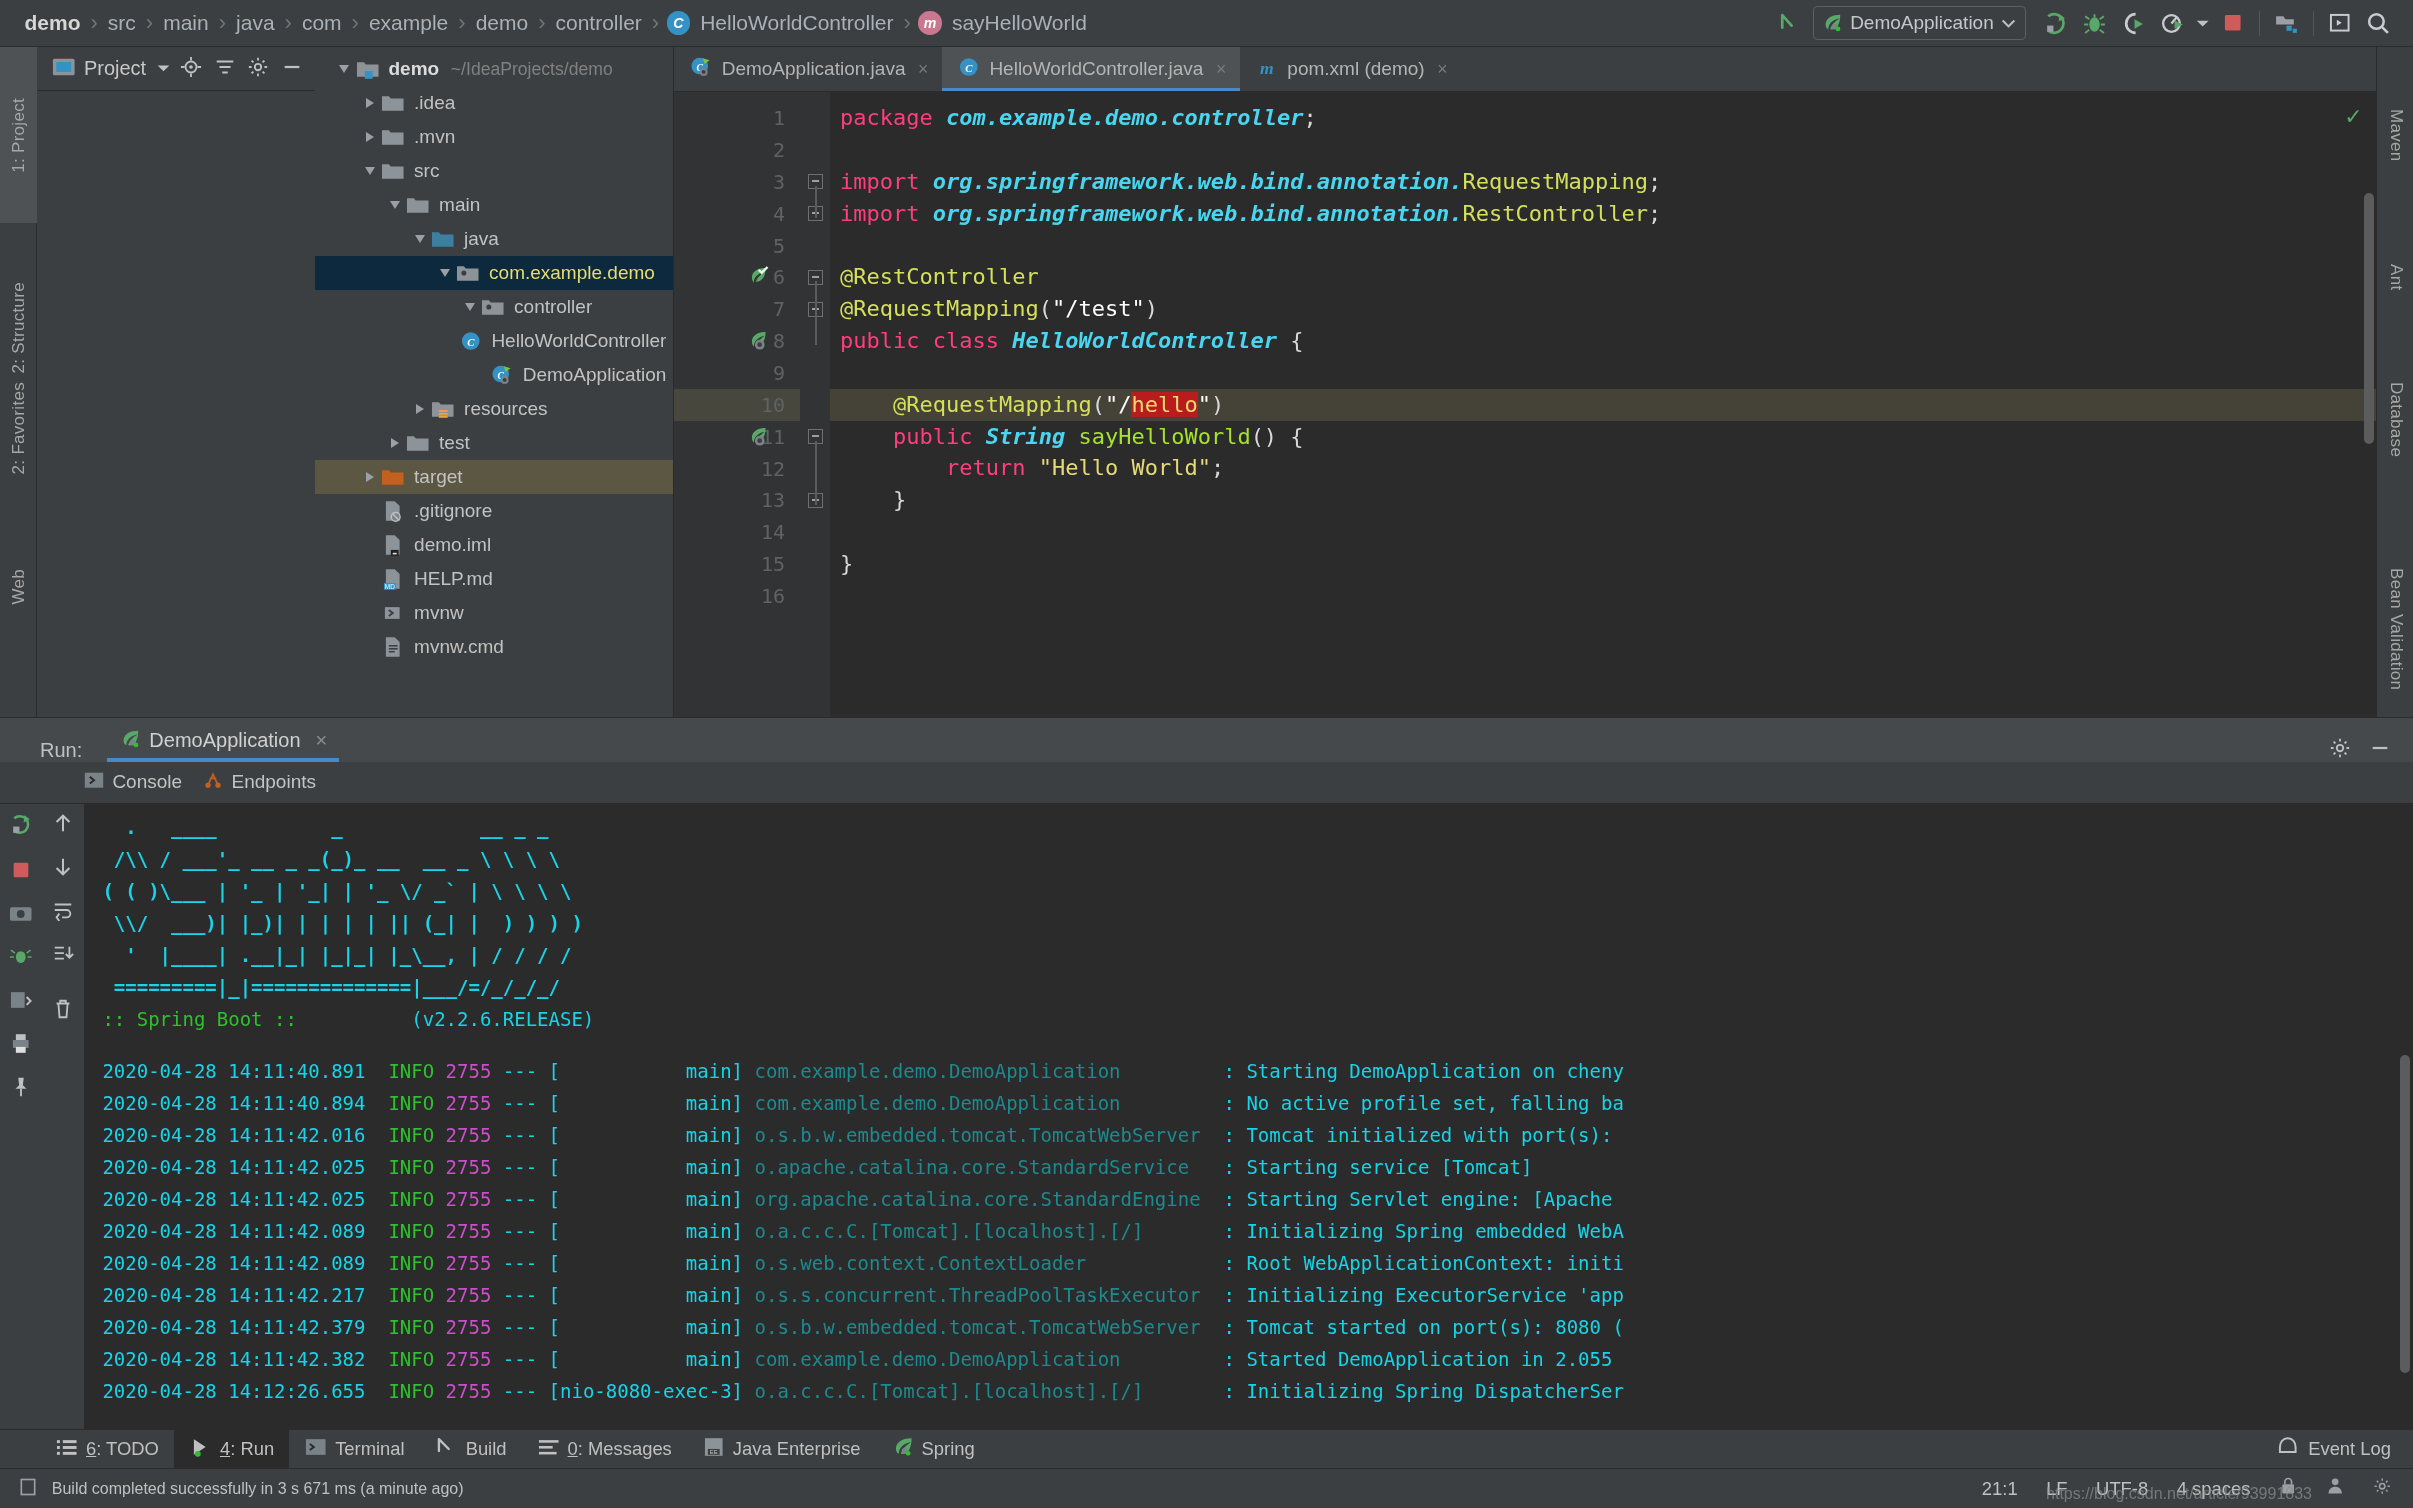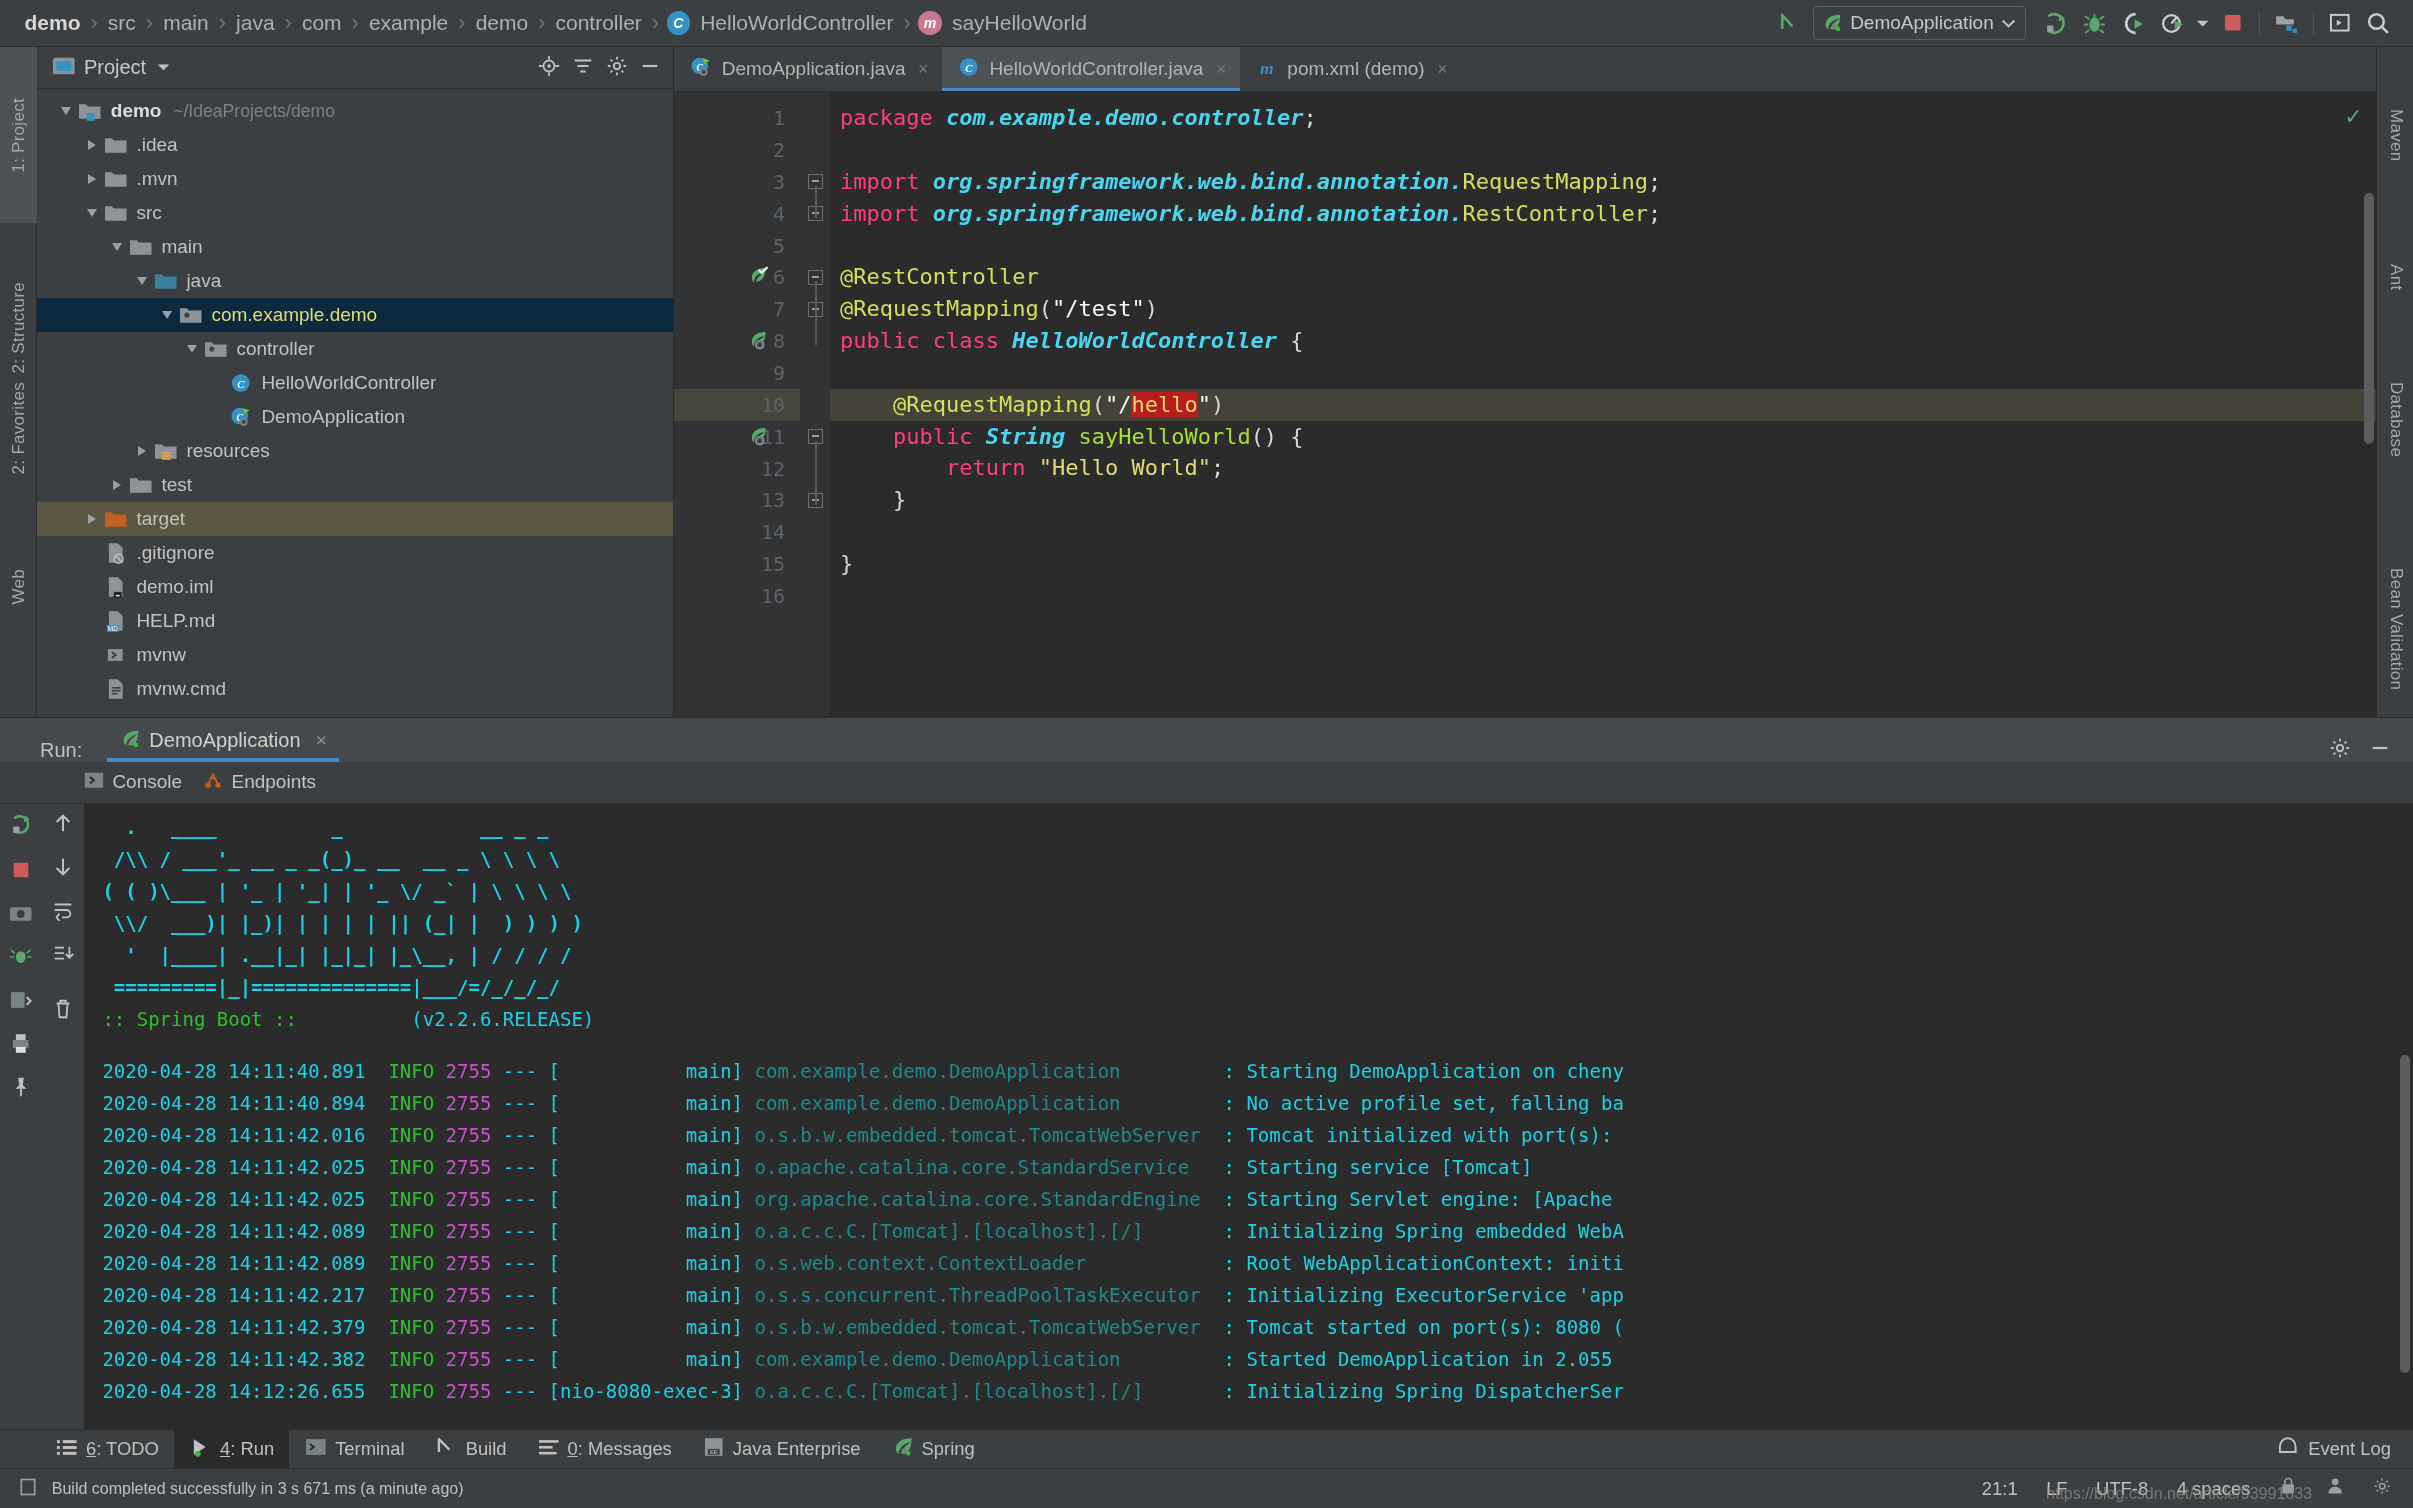--- a/index.html
+++ b/index.html
@@ -35,21 +35,21 @@
   
   .lstrip { width:37px; background:#3c3f41; flex:0 0 37px; position:relative;
     border-right:0.8px solid #2b2b2b; }
   .vtab { position:absolute; left:0; width:37px; display:flex; align-items:center;
     justify-content:center; cursor:pointer; }
   .vtab span { writing-mode:vertical-rl; transform:rotate(180deg); font-size:17px;
     color:#a7a7a7; white-space:nowrap; letter-spacing:0.3px; }
   .vtab.active { background:#4e5254; }
 
   
-  .project { width:637px; flex:0 0 637px; background:#3c3f41; display:flex; flex-direction:column;
+  .project { width:637px; flex:0 0 637px; background:#3c3f41; display:flex; flex-direction:row;
     border-right:0.8px solid #2b2b2b; }
   .pj-head { height:44px; display:flex; align-items:center; padding:0 11.7px 0 15px; gap:8.4px;
     border-bottom:0.8px solid #2b2b2b; }
   .pj-title { font-size:20px; color:#c8c8c8; }
   .pj-tools { margin-left:auto; display:flex; gap:11.7px; align-items:center; }
   .pj-tree { flex:1 1 auto; overflow:hidden; padding-top:5px; }
   .trow { height:34px; display:flex; align-items:center; font-size:19px; color:#c2c2c2;
     white-space:nowrap; padding-right:6.7px; cursor:pointer; }
   .trow.sel { background:#0d293e; }
   .trow.hl  { background:#5b5743; }

